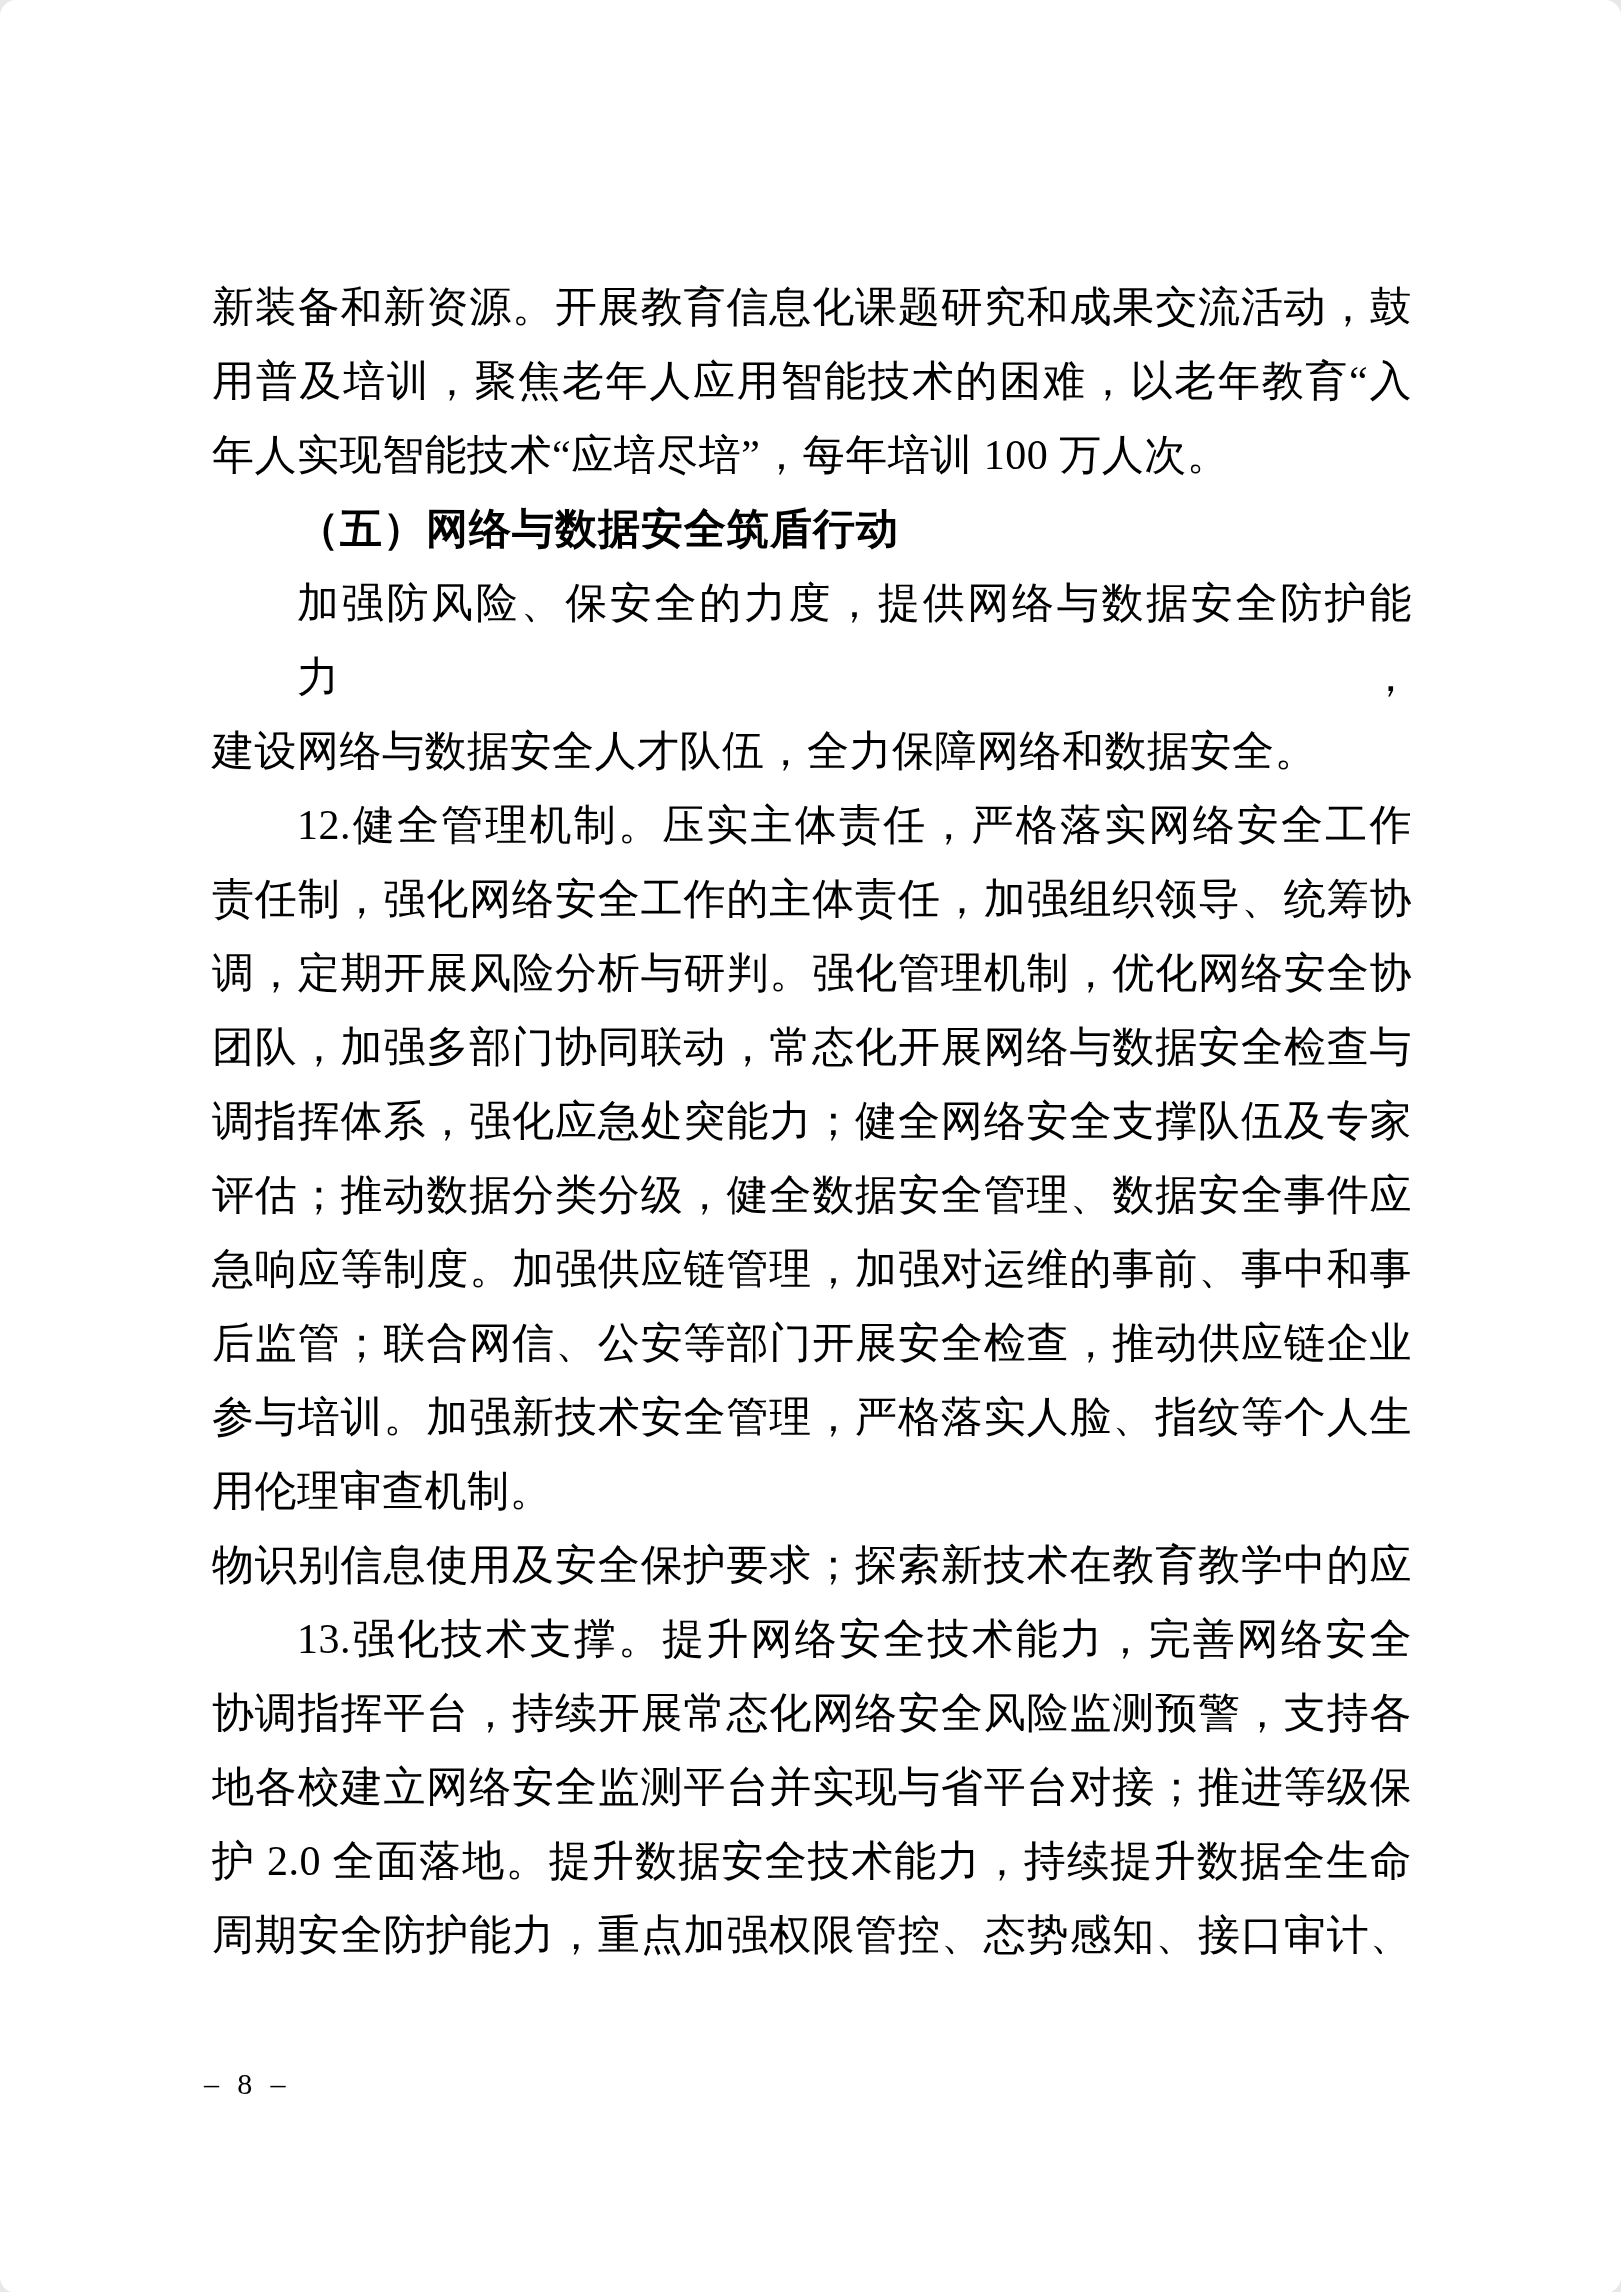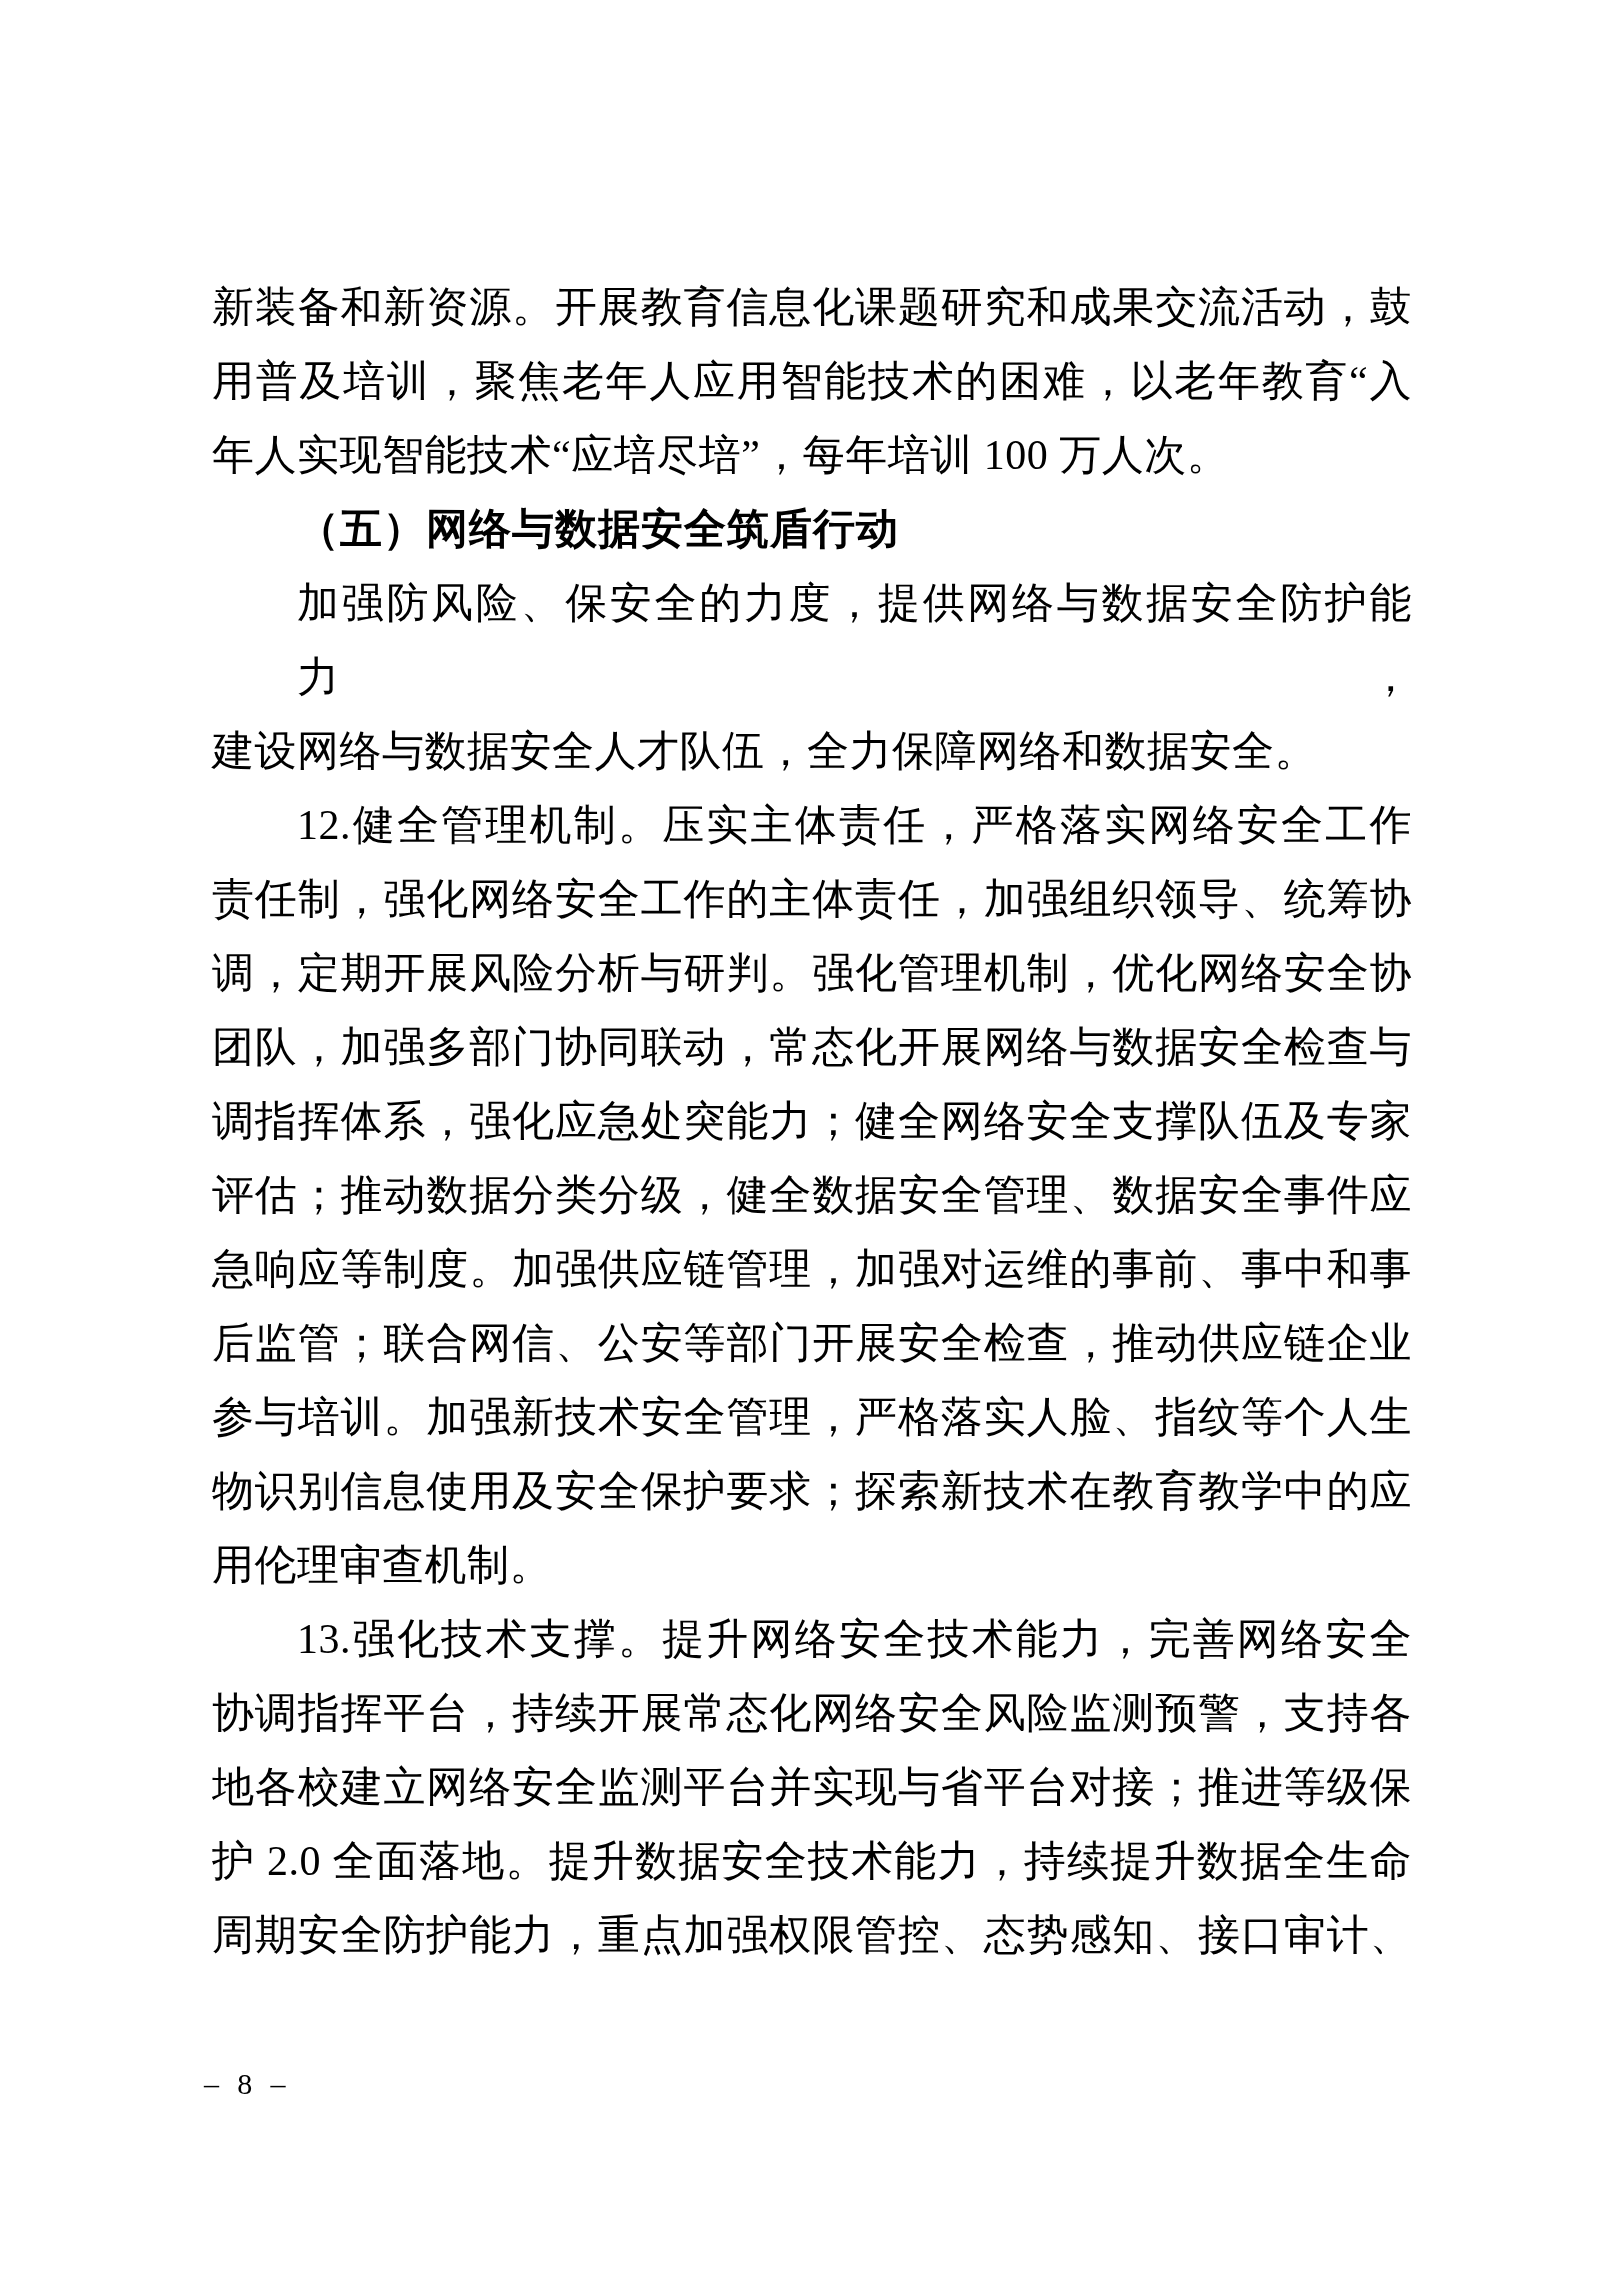--- a/index.html
+++ b/index.html
@@ -4,20 +4,21 @@
 <style>
   html,body { margin:0; padding:0; background:#e8e8e8; }
   .page {
     position:relative;
     width:1621px; height:2293px;
     margin:0 auto;
     background:#ffffff;
     color:#000000;
     font-family:"Liberation Serif","DejaVu Serif",serif;
     overflow:hidden;
+    border-radius:16px;
   }
   .text-block {
     position:absolute;
     left:212px; top:270px;
     width:1200px;
     font-size:42px;
     line-height:74px;
     letter-spacing:0.5px;
   }
   .line {
@@ -52,22 +53,22 @@
     <div class="line last">建设网络与数据安全人才队伍，全力保障网络和数据安全。</div>
     <div class="line ind">12.健全管理机制。压实主体责任，严格落实网络安全工作</div>
     <div class="line">责任制，强化网络安全工作的主体责任，加强组织领导、统筹协</div>
     <div class="line">调，定期开展风险分析与研判。强化管理机制，优化网络安全协</div>
     <div class="line">团队，加强多部门协同联动，常态化开展网络与数据安全检查与</div>
     <div class="line">调指挥体系，强化应急处突能力；健全网络安全支撑队伍及专家</div>
     <div class="line">评估；推动数据分类分级，健全数据安全管理、数据安全事件应</div>
     <div class="line">急响应等制度。加强供应链管理，加强对运维的事前、事中和事</div>
     <div class="line">后监管；联合网信、公安等部门开展安全检查，推动供应链企业</div>
     <div class="line">参与培训。加强新技术安全管理，严格落实人脸、指纹等个人生</div>
+    <div class="line last">用伦理审查机制。</div>
     <div class="line">物识别信息使用及安全保护要求；探索新技术在教育教学中的应</div>
-    <div class="line last">用伦理审查机制。</div>
     <div class="line ind">13.强化技术支撑。提升网络安全技术能力，完善网络安全</div>
     <div class="line">协调指挥平台，持续开展常态化网络安全风险监测预警，支持各</div>
     <div class="line">地各校建立网络安全监测平台并实现与省平台对接；推进等级保</div>
     <div class="line">护 2.0 全面落地。提升数据安全技术能力，持续提升数据全生命</div>
     <div class="line">周期安全防护能力，重点加强权限管控、态势感知、接口审计、</div>
   </div>
   <div class="footer">– 8 –</div>
 </div>
 
 

